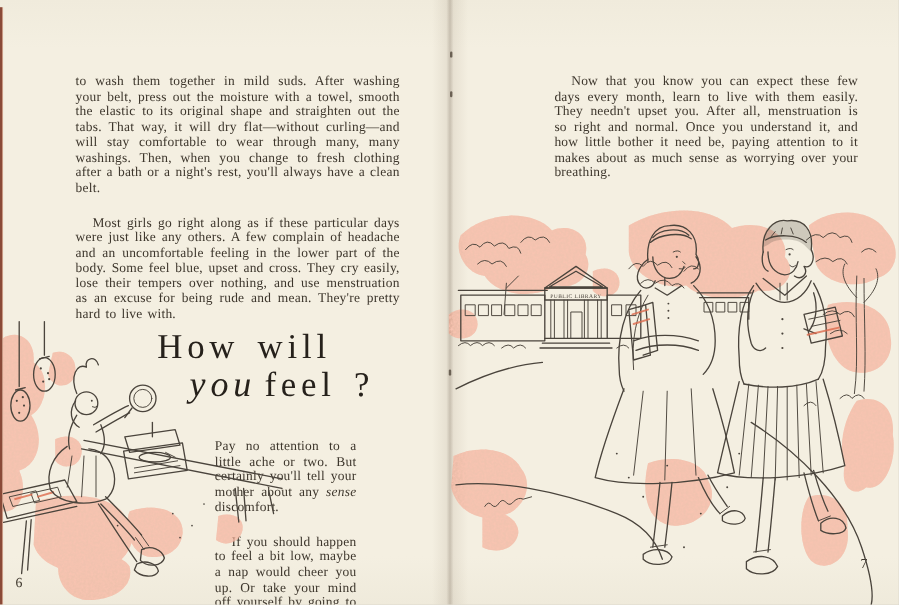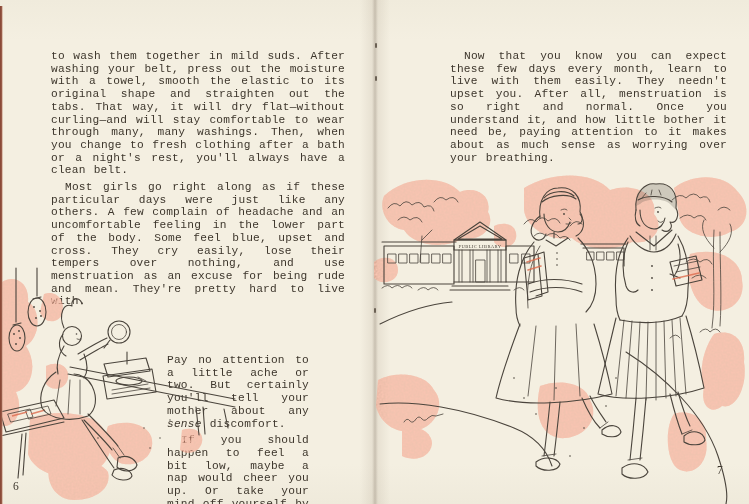--- a/index.html
+++ b/index.html
@@ -13,21 +13,21 @@
   
   .edge-left{position:absolute;left:0;top:6px;bottom:0;width:3px;
     background:linear-gradient(90deg,#8a4a38 0 45%,#c99a85 70%,transparent);}
   
   .gutter{position:absolute;left:360px;top:0;width:30px;height:504px;
     background:linear-gradient(90deg,rgba(120,100,78,0) 0%,rgba(120,100,78,.10) 40%,rgba(88,70,52,.28) 50%,rgba(120,100,78,.10) 60%,rgba(120,100,78,0) 100%);}
   .staple{position:absolute;width:2px;height:5px;background:#6b6154;border-radius:1px;}
   
   .txt{position:absolute;text-align:justify;font-size:11.2px;line-height:12.7px;
     letter-spacing:.2px;word-spacing:1.2px;}
-  .txt p{margin:4px;font-family:Liberation Mono, monospace;}
+  .txt p{margin:16px;}
   .txt p.ind{text-indent:14px;}
   .txt i{font-style:italic;}
   #blk-left{left:47px;top:46px;width:302px;}
   #blk-col2{left:163px;top:350px;width:150px;}
   #blk-right{left:446px;top:46px;width:285px;}
   
   .head-line{position:absolute;color:#26211b;letter-spacing:4px;word-spacing:4px;
     font-size:29px;line-height:30px;white-space:nowrap;}
   #head1{left:131px;top:274px;}
   #head2{left:158px;top:306px;}
@@ -49,20 +49,22 @@
 </head>
 <body>
 
 <div class="scan">
 
   <div class="txt" id="blk-left">
     <p>to wash them together in mild suds. After washing your belt, press out the moisture with a towel, smooth the elastic to its original shape and straighten out the tabs. That way, it will dry flat—without curling—and will stay comfortable to wear through many, many washings. Then, when you change to fresh clothing after a bath or a night's rest, you'll always have a clean belt.</p>
     <p class="ind">Most girls go right along as if these particular days were just like any others. A few complain of headache and an uncomfortable feeling in the lower part of the body. Some feel blue, upset and cross. They cry easily, lose their tempers over nothing, and use menstruation as an excuse for being rude and mean. They're pretty hard to live with.</p>
   </div>
 
+  <div class="head-line" id="head1">How will</div>
+  <div class="head-line" id="head2"><span class="script">you</span><span class="rest">feel ?</span></div>
 
   <div class="txt" id="blk-col2">
     <p><span>Pay no attention to a little ache or two. But certainly you'll tell your mother about any </span><i>sense</i><span> discomfort.</span></p>
     <p class="ind">If you should happen to feel a bit low, maybe a nap would cheer you up. Or take your mind off yourself by going to the movies . . . reading an</p>
   </div>
 
   <div class="pagenum" id="pn6">6</div>
 
   <svg id="illo-left" width="375" height="236" viewBox="0 0 375 236">
     <defs>

